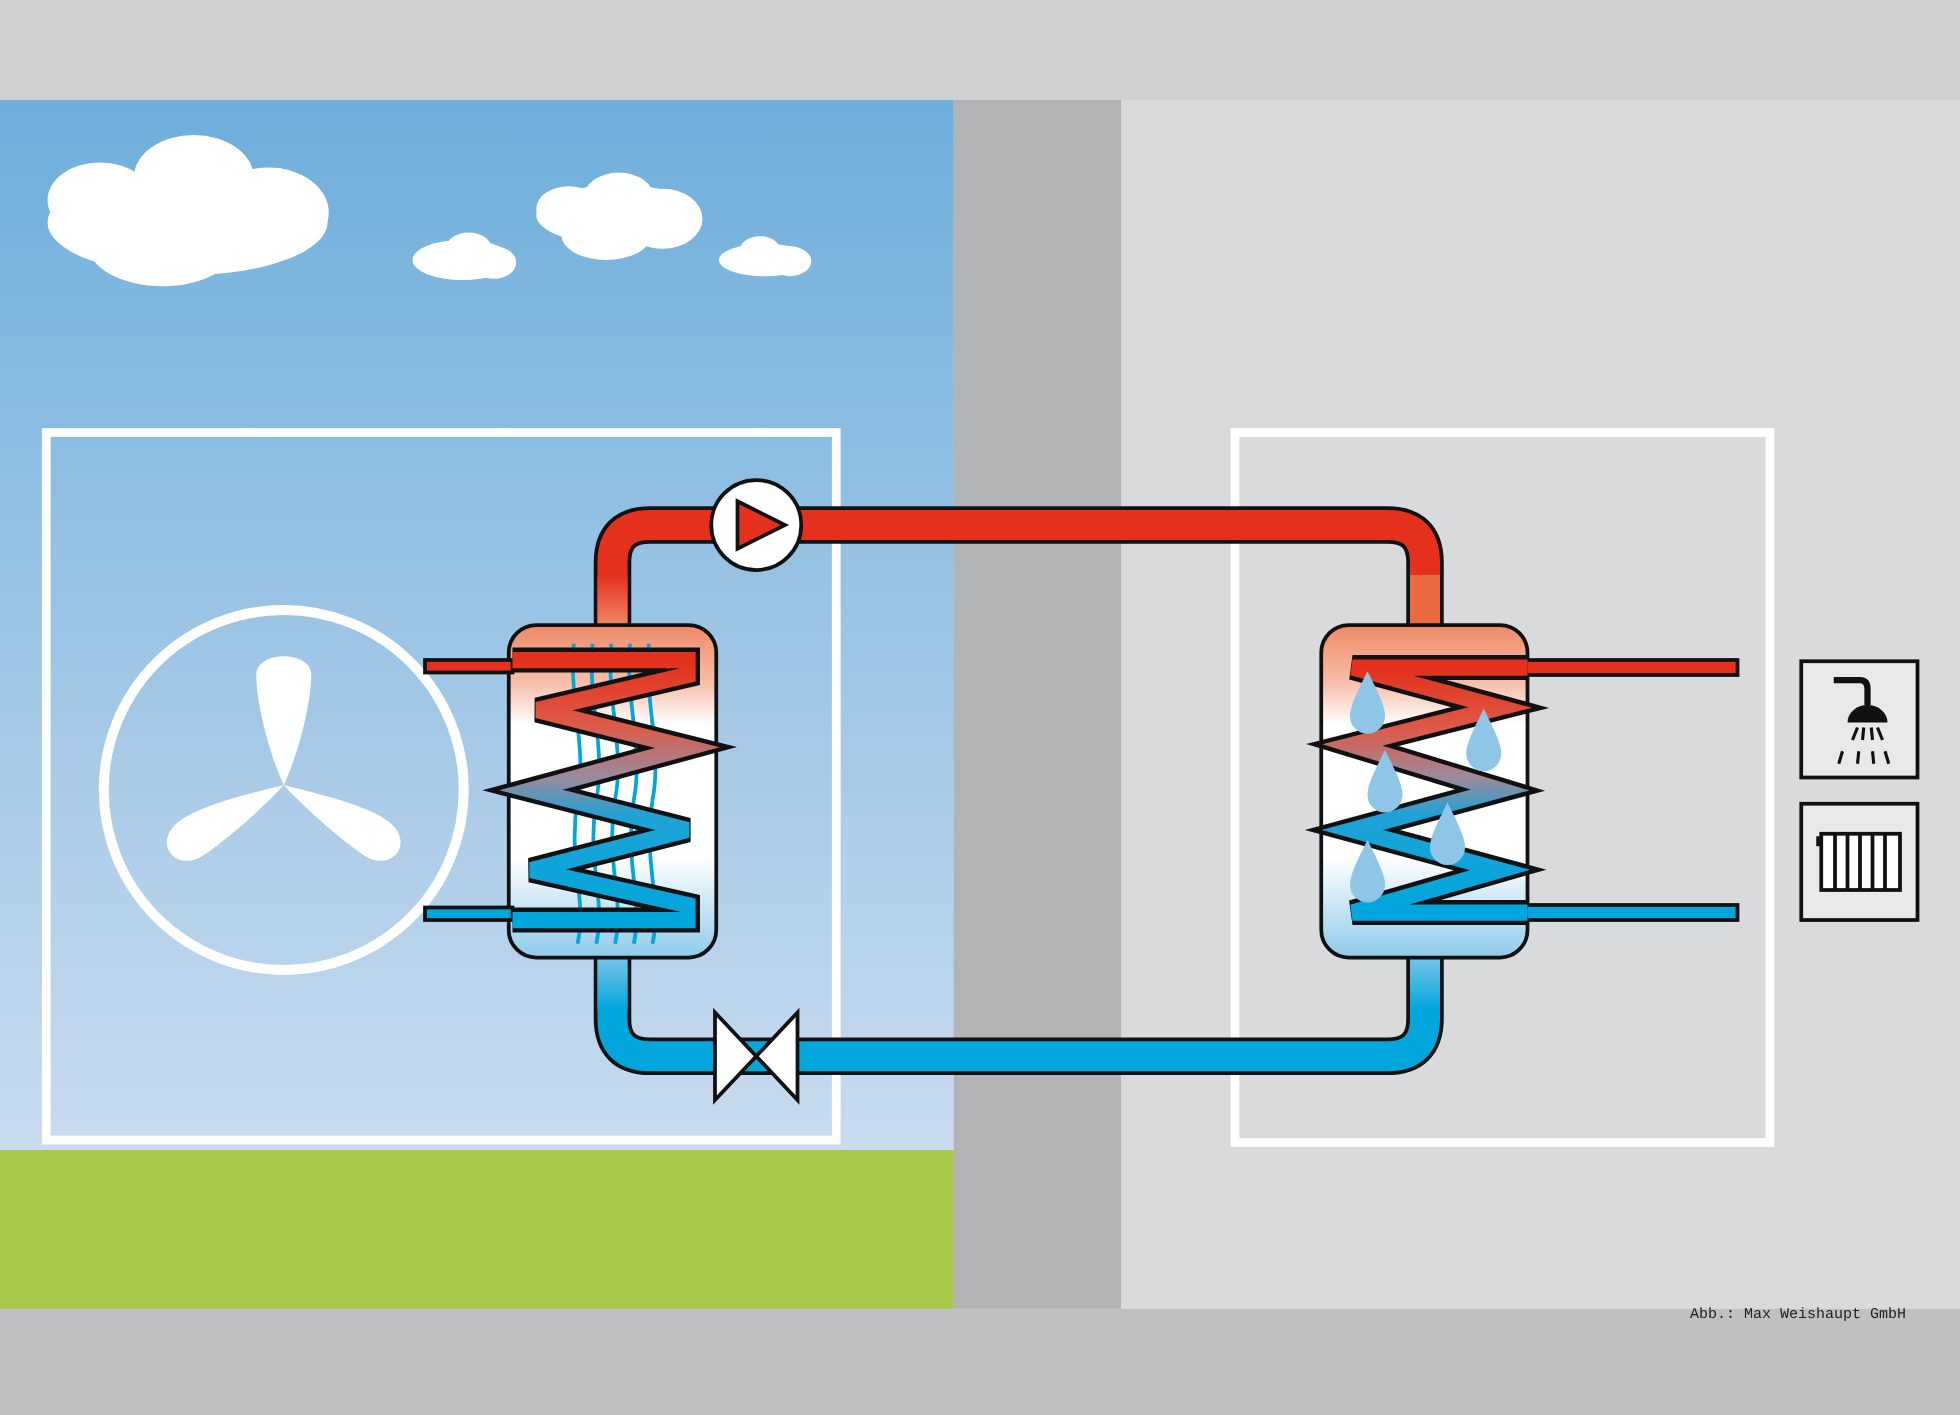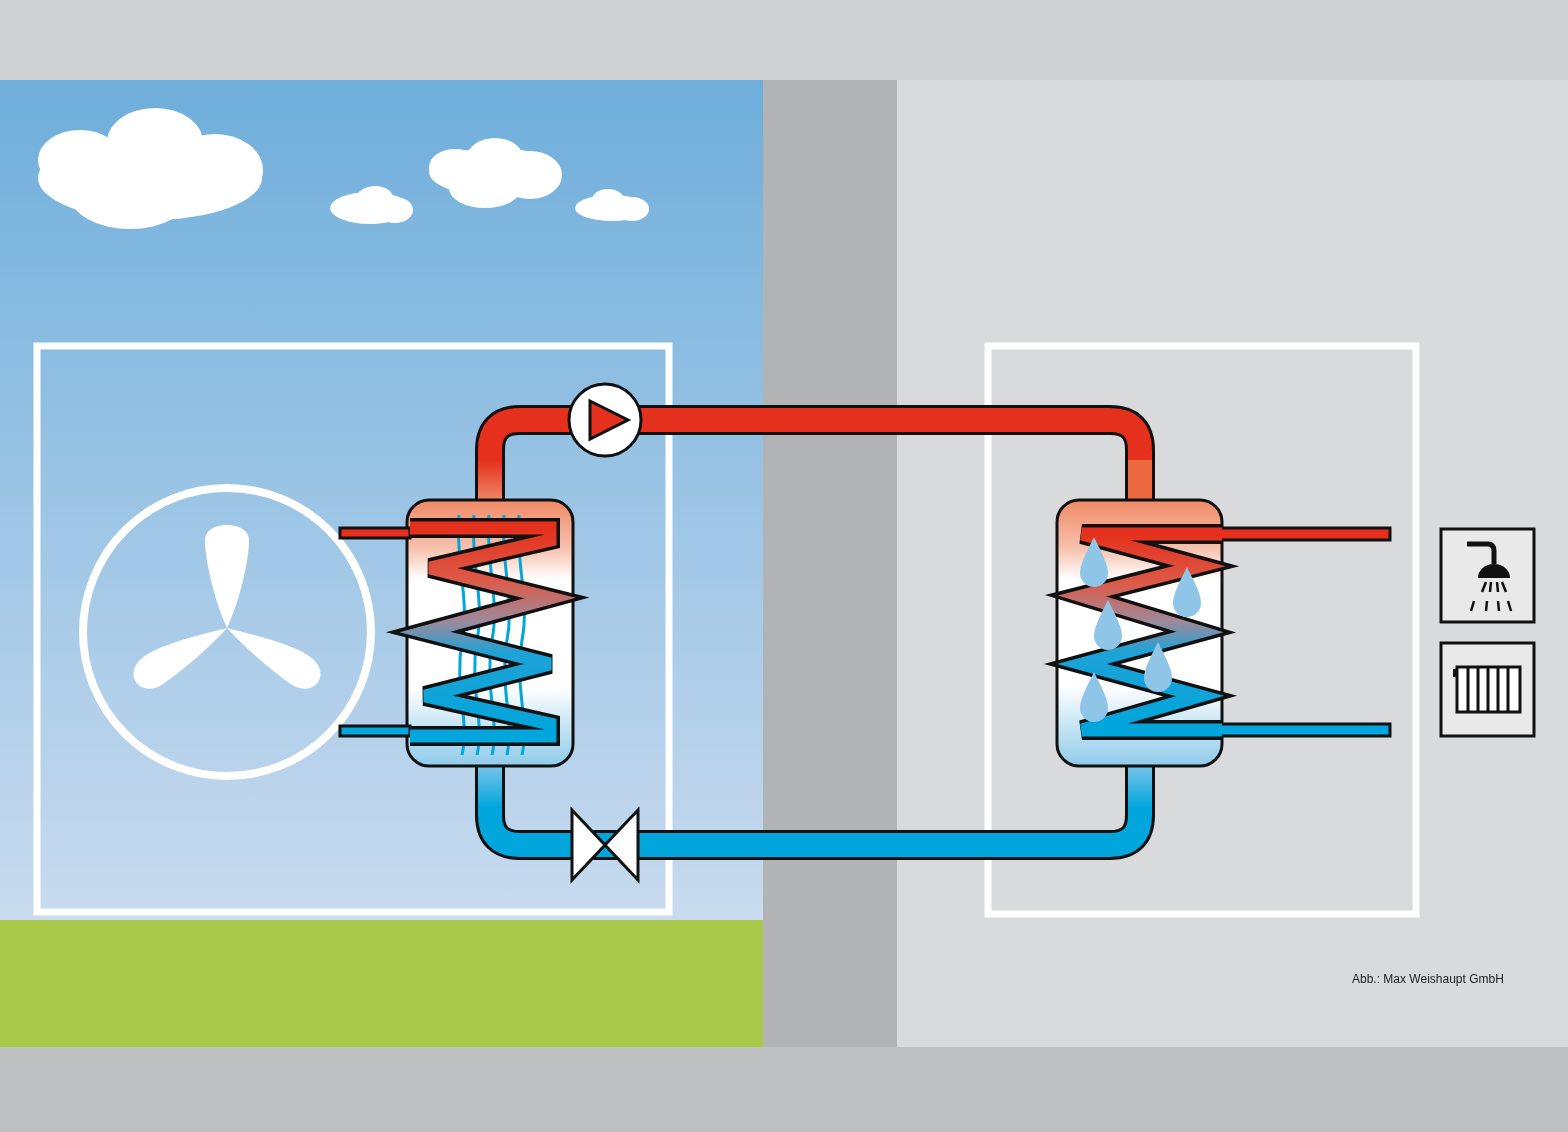--- a/index.html
+++ b/index.html
@@ -1,18 +1,18 @@
 <!DOCTYPE html>
 <html><head>
 <meta charset="utf-8">
 <style>
   html,body{margin:0;padding:0;}
   body{width:1568px;height:1132px;position:relative;overflow:hidden;background:#cfd0d2;font-family:"DejaVu Sans",sans-serif;}
   #stage{position:absolute;left:0;top:0;width:1568px;height:1132px;}
-  .credit{position:absolute;left:1352px;top:972px;font-size:12px;color:#222;font-family:Liberation Sans, sans-serif;}
+  .credit{position:absolute;left:1352px;top:1044px;font-size:12px;color:#222;font-family:Liberation Mono, monospace;}
 </style>
 </head>
 <body>
 
 <svg id="stage" width="1568" height="1132" viewBox="0 0 1568 1132" xmlns="http://www.w3.org/2000/svg">
   <defs>
     <linearGradient id="sky" x1="0" y1="0" x2="0" y2="1">
       <stop offset="0" stop-color="#6eaedb"></stop>
       <stop offset="1" stop-color="#c9dbef"></stop>
     </linearGradient>

